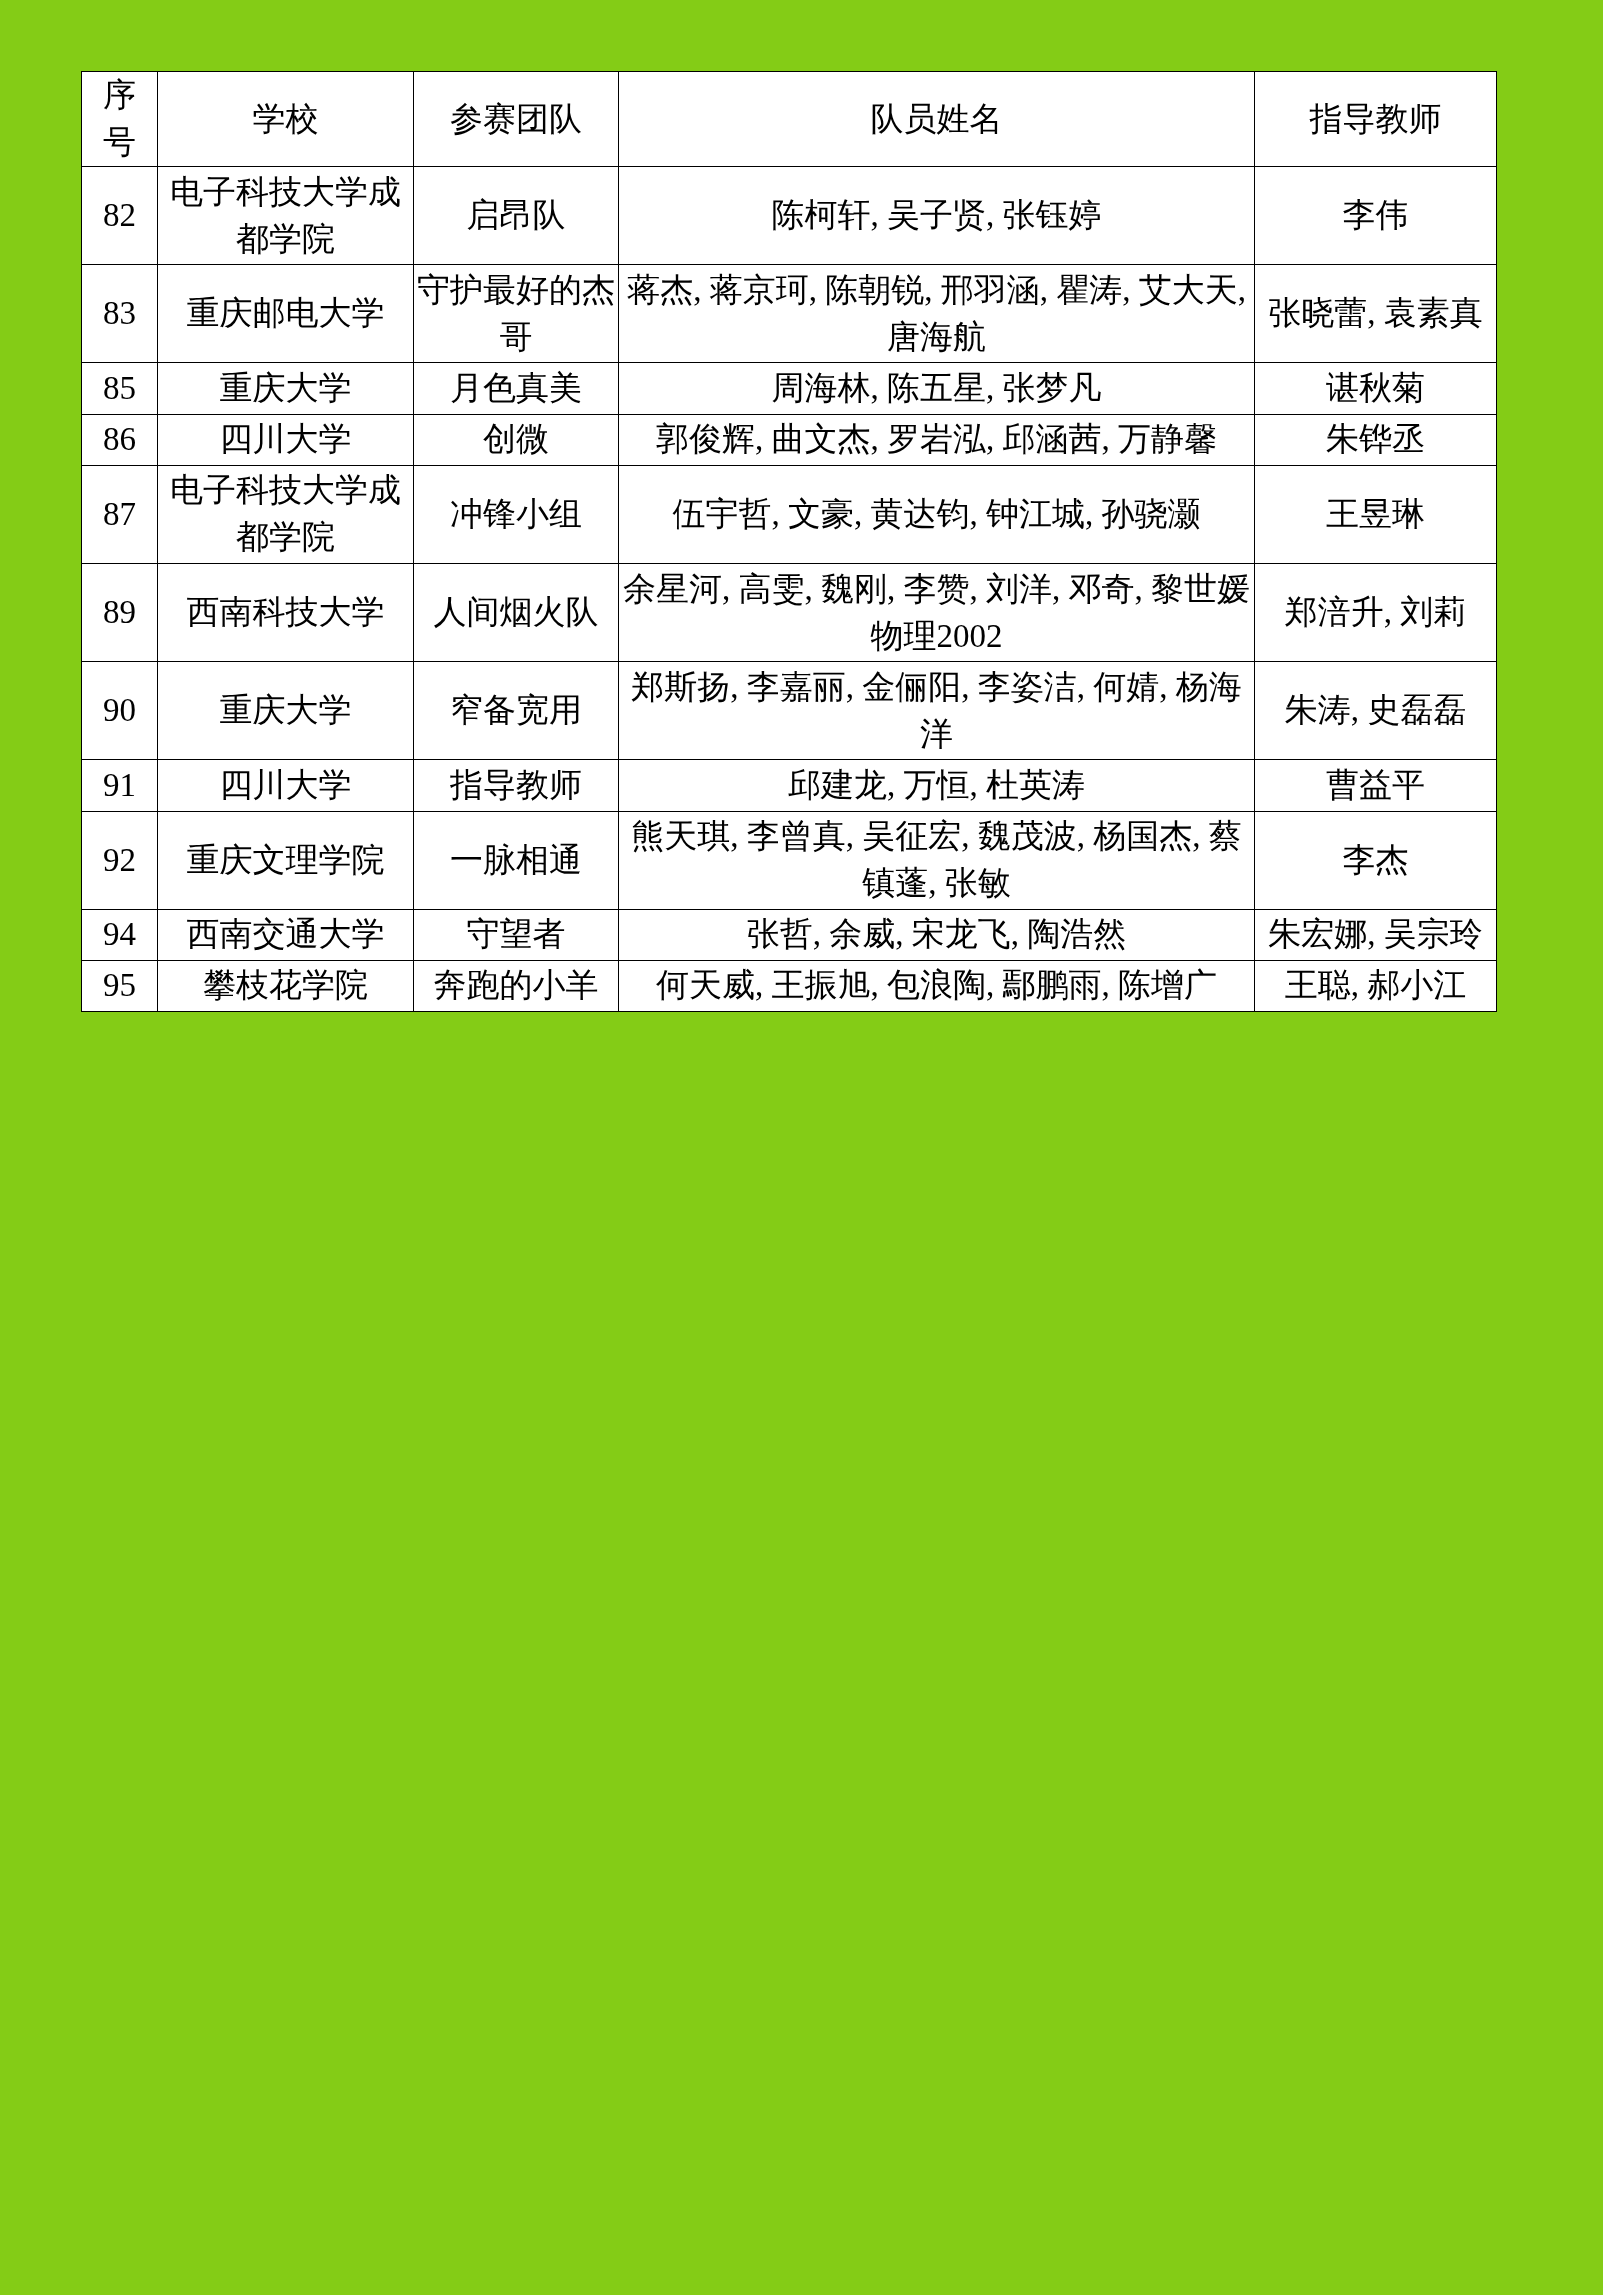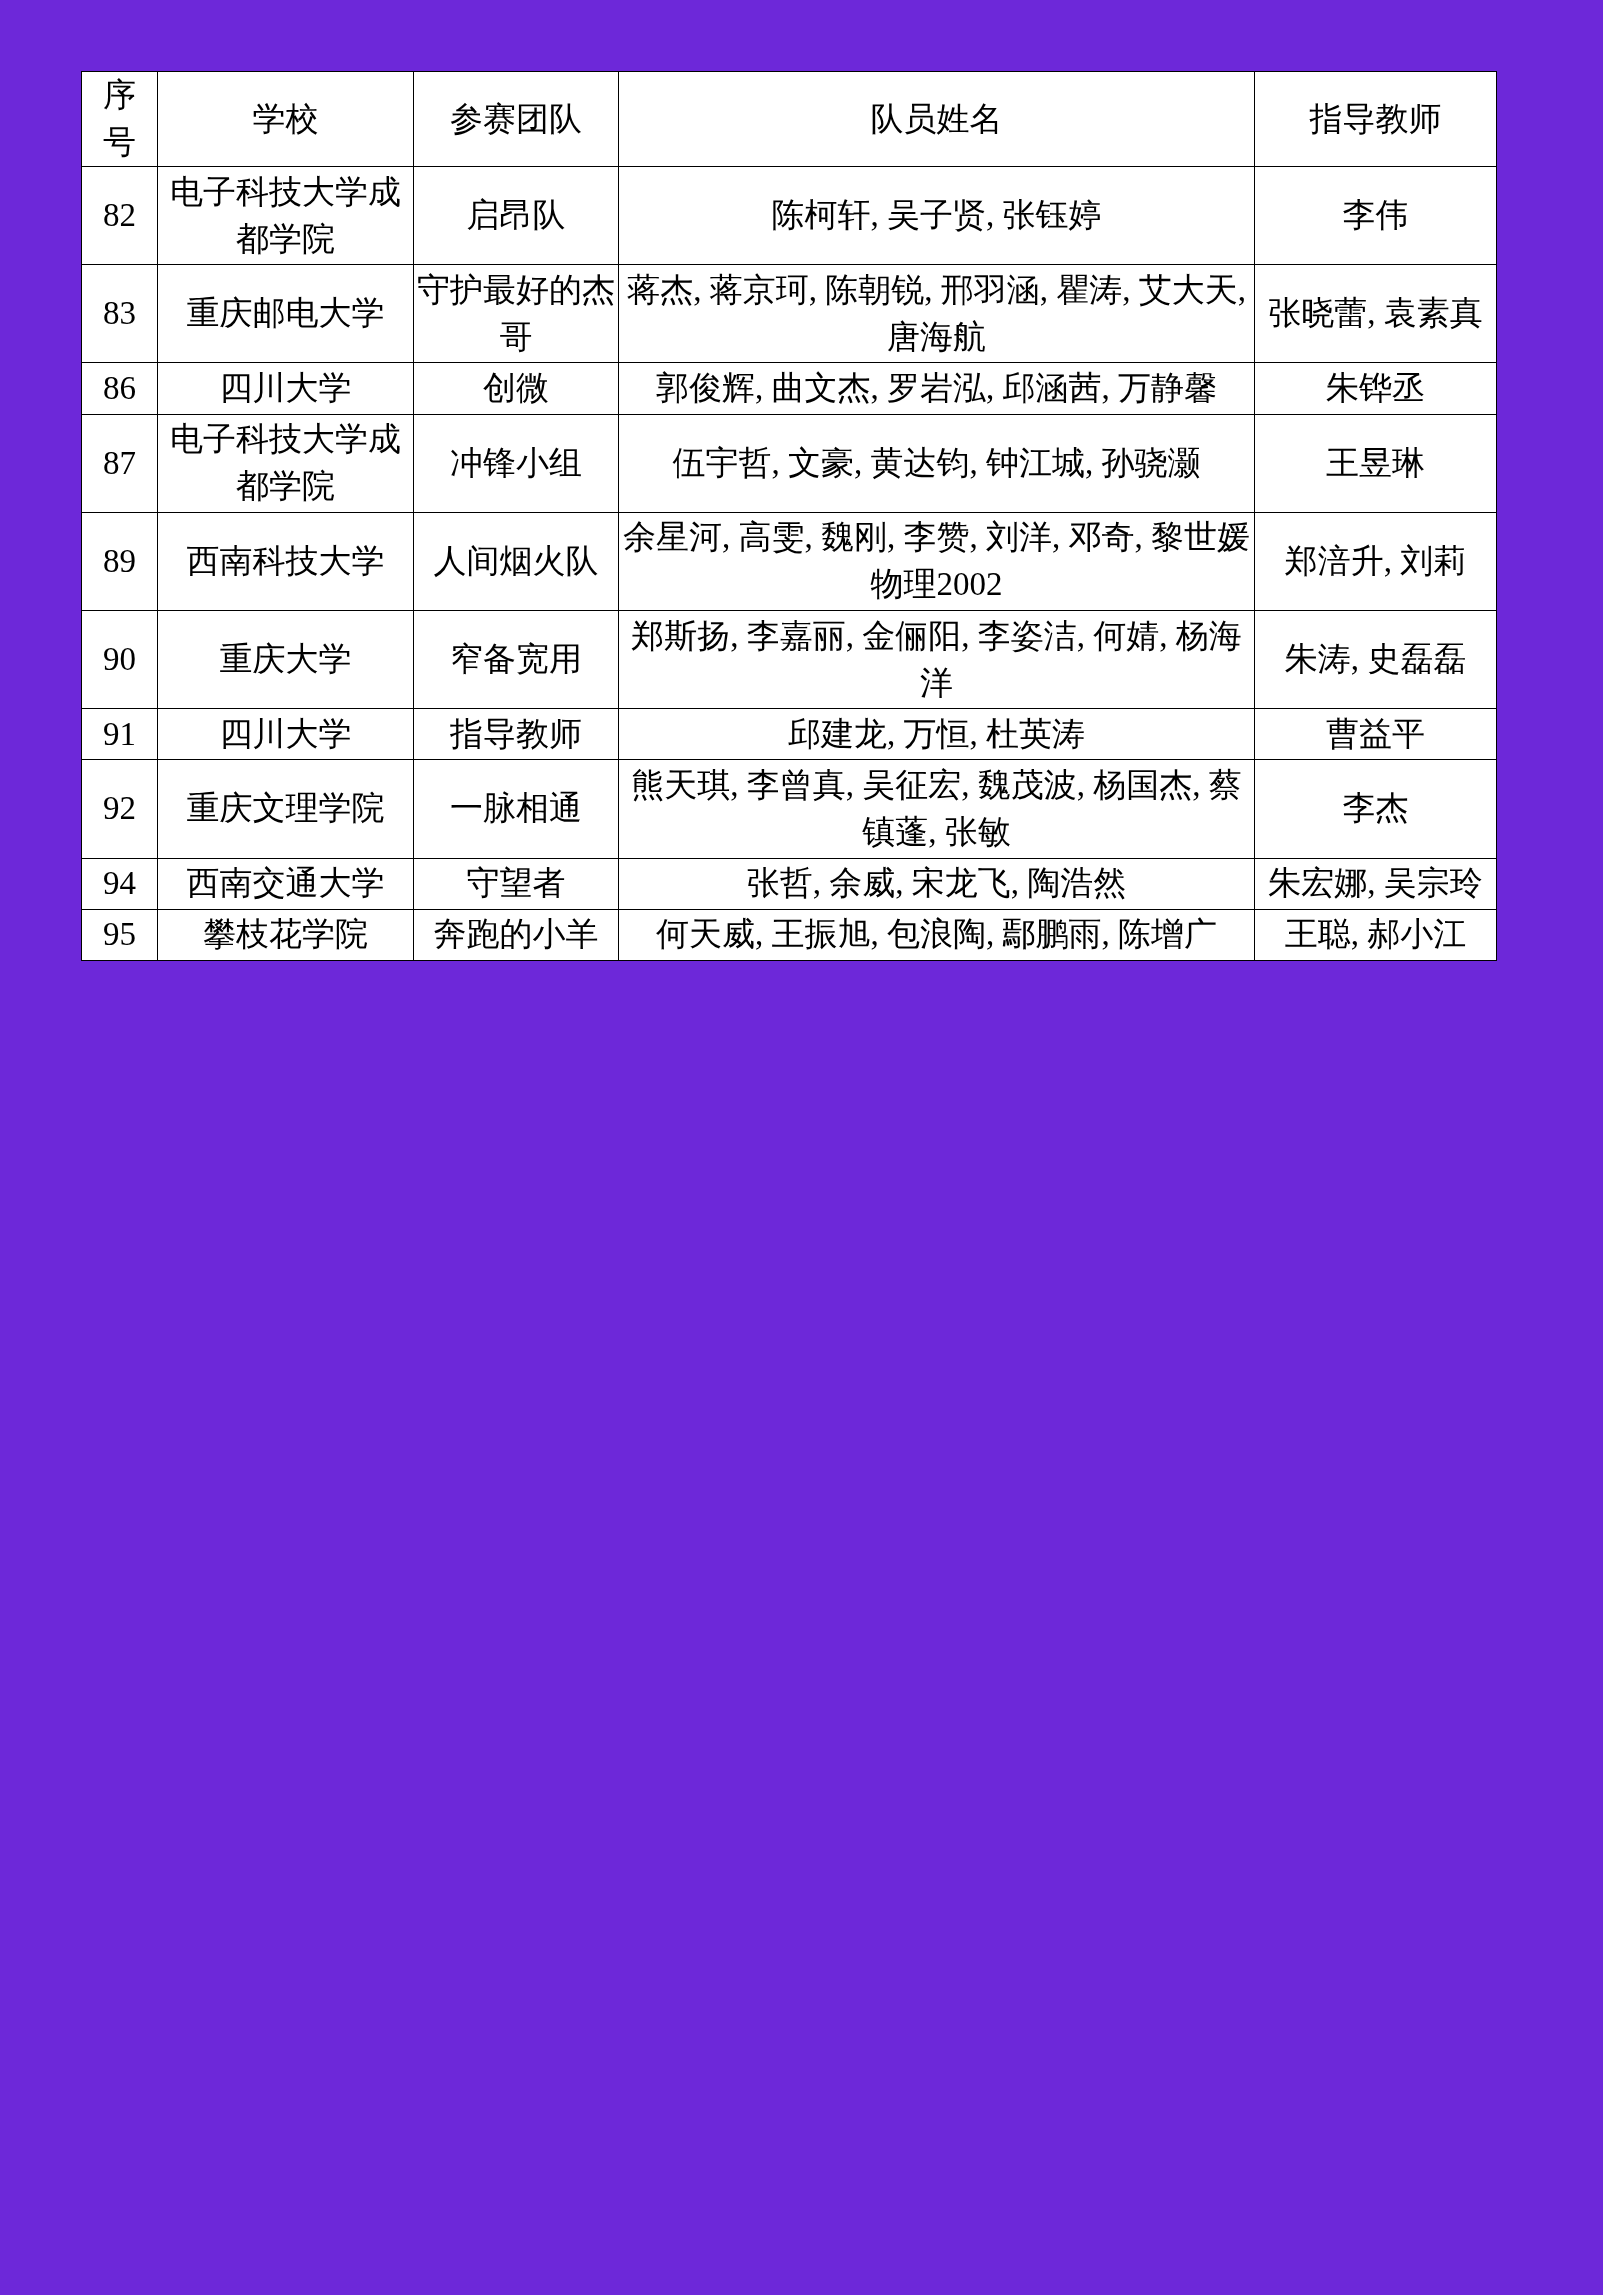--- a/index.html
+++ b/index.html
@@ -7,21 +7,21 @@
     padding: 0;
     background: #ffffff;
     width: 1604px;
     height: 2295px;
     overflow: hidden;
   }
   .page {
     position: relative;
     width: 1604px;
     height: 2295px;
-    background: #6d28d9;
+    background: #84cc16;
     font-family: "Liberation Serif", "DejaVu Serif", serif;
     color: #000000;
   }
   table.teams {
     position: absolute;
     left: 81px;
     top: 71px;
     border-collapse: collapse;
     table-layout: fixed;
     width: 1415px;
@@ -87,20 +87,27 @@
       <td class="cell-advisors">李伟</td>
     </tr>
         <tr>
       <td class="cell-no">83</td>
       <td class="cell-school">重庆邮电大学</td>
       <td class="cell-team">守护最好的杰哥</td>
       <td class="cell-members">蒋杰, 蒋京珂, 陈朝锐, 邢羽涵, 瞿涛, 艾大天, 唐海航</td>
       <td class="cell-advisors">张晓蕾, 袁素真</td>
     </tr>
         <tr>
+      <td class="cell-no">85</td>
+      <td class="cell-school">重庆大学</td>
+      <td class="cell-team">月色真美</td>
+      <td class="cell-members">周海林, 陈五星, 张梦凡</td>
+      <td class="cell-advisors">谌秋菊</td>
+    </tr>
+        <tr>
       <td class="cell-no">86</td>
       <td class="cell-school">四川大学</td>
       <td class="cell-team">创微</td>
       <td class="cell-members">郭俊辉, 曲文杰, 罗岩泓, 邱涵茜, 万静馨</td>
       <td class="cell-advisors">朱铧丞</td>
     </tr>
         <tr>
       <td class="cell-no">87</td>
       <td class="cell-school">电子科技大学成都学院</td>
       <td class="cell-team">冲锋小组</td>

